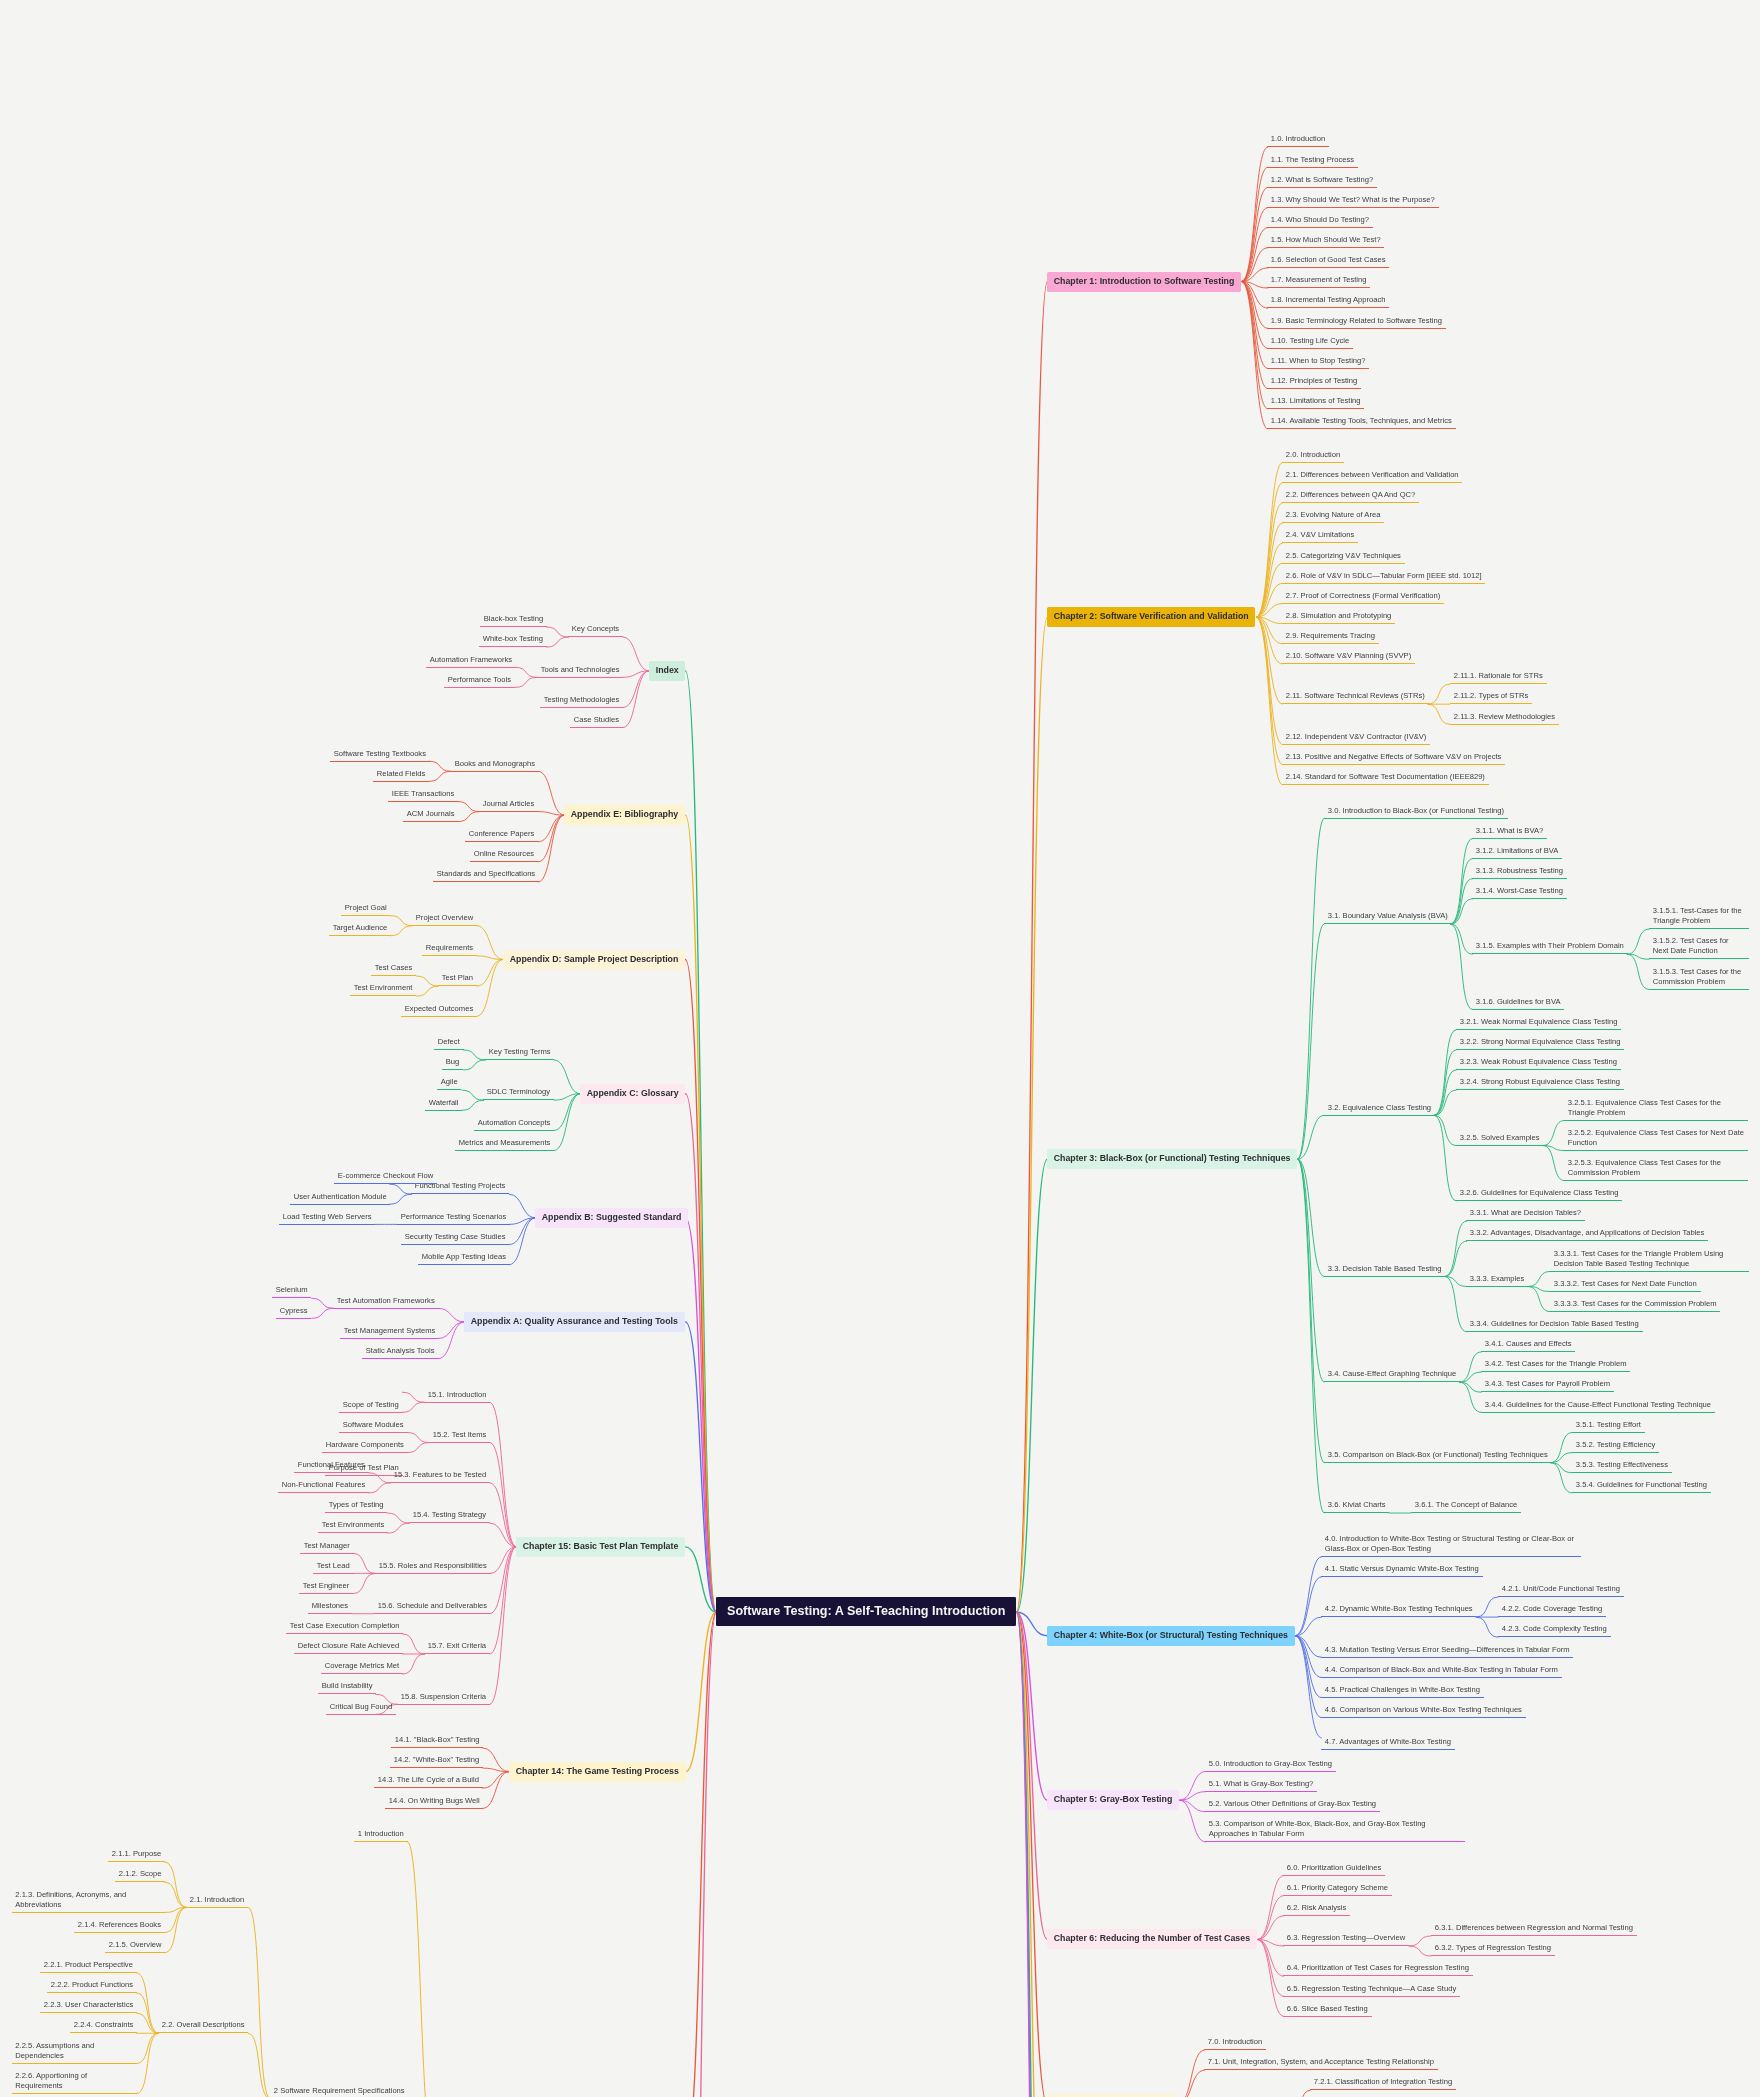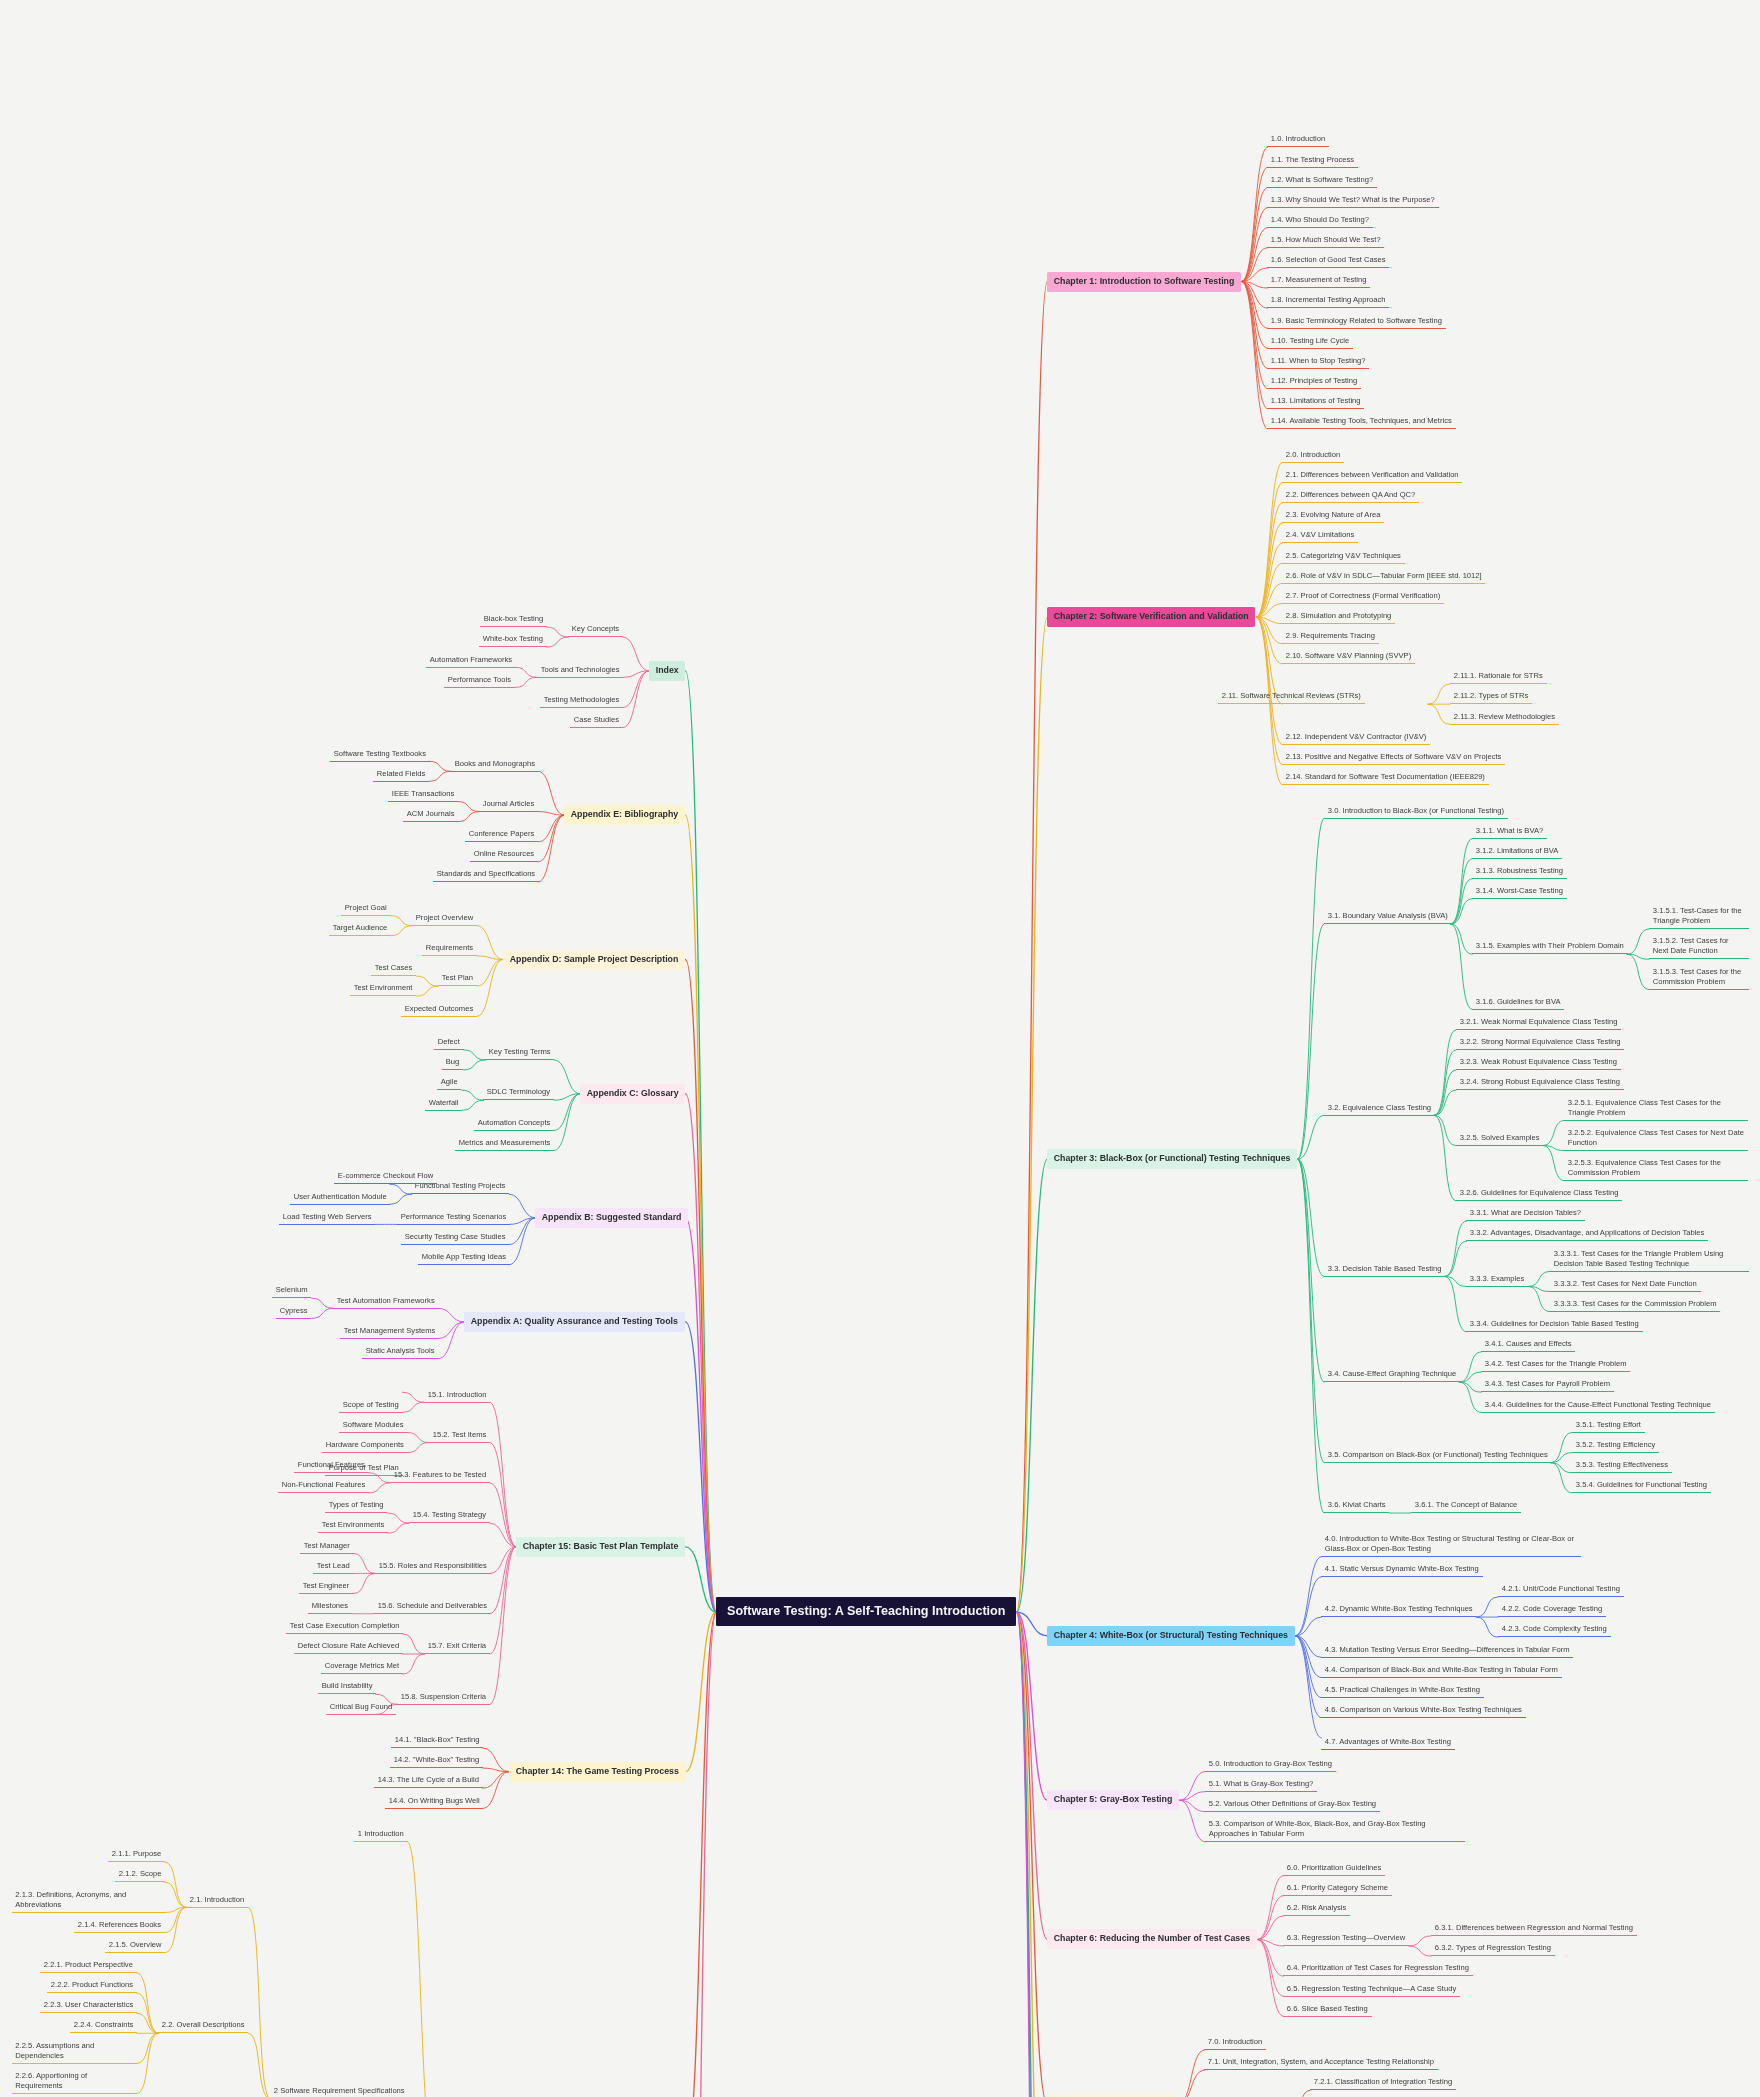--- a/index.html
+++ b/index.html
@@ -319,33 +319,33 @@
     <div class="topic d2" style="border-bottom-color: rgb(232, 88, 62); left: 1267px; top: 234px;">1.5. How Much Should We Test?</div>
     <div class="topic d2" style="border-bottom-color: rgb(232, 88, 62); left: 1267px; top: 254px;">1.6. Selection of Good Test Cases</div>
     <div class="topic d2" style="border-bottom-color: rgb(232, 88, 62); left: 1267px; top: 274px;">1.7. Measurement of Testing</div>
     <div class="topic d2" style="border-bottom-color: rgb(232, 88, 62); left: 1267px; top: 294px;">1.8. Incremental Testing Approach</div>
     <div class="topic d2" style="border-bottom-color: rgb(232, 88, 62); left: 1267px; top: 315px;">1.9. Basic Terminology Related to Software Testing</div>
     <div class="topic d2" style="border-bottom-color: rgb(232, 88, 62); left: 1267px; top: 335px;">1.10. Testing Life Cycle</div>
     <div class="topic d2" style="border-bottom-color: rgb(232, 88, 62); left: 1267px; top: 355px;">1.11. When to Stop Testing?</div>
     <div class="topic d2" style="border-bottom-color: rgb(232, 88, 62); left: 1267px; top: 375px;">1.12. Principles of Testing</div>
     <div class="topic d2" style="border-bottom-color: rgb(232, 88, 62); left: 1267px; top: 395px;">1.13. Limitations of Testing</div>
     <div class="topic d2" style="border-bottom-color: rgb(232, 88, 62); left: 1267px; top: 415px;">1.14. Available Testing Tools, Techniques, and Metrics</div>
-    <div class="topic d1" style="background: #ec4899; left: 1047px; top: 607px;">Chapter 2: Software Verification and Validation</div>
+    <div class="topic d1" style="background: #eab308; left: 1047px; top: 607px;">Chapter 2: Software Verification and Validation</div>
     <div class="topic d2" style="border-bottom-color: rgb(237, 178, 32); left: 1282px; top: 449px;">2.0. Introduction</div>
     <div class="topic d2" style="border-bottom-color: rgb(237, 178, 32); left: 1282px; top: 469px;">2.1. Differences between Verification and Validation</div>
     <div class="topic d2" style="border-bottom-color: rgb(237, 178, 32); left: 1282px; top: 489px;">2.2. Differences between QA And QC?</div>
     <div class="topic d2" style="border-bottom-color: rgb(237, 178, 32); left: 1282px; top: 509px;">2.3. Evolving Nature of Area</div>
     <div class="topic d2" style="border-bottom-color: rgb(237, 178, 32); left: 1282px; top: 529px;">2.4. V&amp;V Limitations</div>
     <div class="topic d2" style="border-bottom-color: rgb(237, 178, 32); left: 1282px; top: 550px;">2.5. Categorizing V&amp;V Techniques</div>
     <div class="topic d2" style="border-bottom-color: rgb(237, 178, 32); left: 1282px; top: 570px;">2.6. Role of V&amp;V in SDLC—Tabular Form [IEEE std. 1012]</div>
     <div class="topic d2" style="border-bottom-color: rgb(237, 178, 32); left: 1282px; top: 590px;">2.7. Proof of Correctness (Formal Verification)</div>
     <div class="topic d2" style="border-bottom-color: rgb(237, 178, 32); left: 1282px; top: 610px;">2.8. Simulation and Prototyping</div>
     <div class="topic d2" style="border-bottom-color: rgb(237, 178, 32); left: 1282px; top: 630px;">2.9. Requirements Tracing</div>
     <div class="topic d2" style="border-bottom-color: rgb(237, 178, 32); left: 1282px; top: 650px;">2.10. Software V&amp;V Planning (SVVP)</div>
-    <div class="topic d2" style="border-bottom-color: rgb(237, 178, 32); left: 1218px; top: 690px;">2.11. Software Technical Reviews (STRs)</div>
+    <div class="topic d2" style="border-bottom-color: rgb(237, 178, 32); left: 1282px; top: 690px;">2.11. Software Technical Reviews (STRs)</div>
     <div class="topic d2" style="border-bottom-color: rgb(237, 178, 32); left: 1450px; top: 670px;">2.11.1. Rationale for STRs</div>
     <div class="topic d2" style="border-bottom-color: rgb(237, 178, 32); left: 1450px; top: 690px;">2.11.2. Types of STRs</div>
     <div class="topic d2" style="border-bottom-color: rgb(237, 178, 32); left: 1450px; top: 711px;">2.11.3. Review Methodologies</div>
     <div class="topic d2" style="border-bottom-color: rgb(237, 178, 32); left: 1282px; top: 731px;">2.12. Independent V&amp;V Contractor (IV&amp;V)</div>
     <div class="topic d2" style="border-bottom-color: rgb(237, 178, 32); left: 1282px; top: 751px;">2.13. Positive and Negative Effects of Software V&amp;V on Projects</div>
     <div class="topic d2" style="border-bottom-color: rgb(237, 178, 32); left: 1282px; top: 771px;">2.14. Standard for Software Test Documentation (IEEE829)</div>
     <div class="topic d1" style="background: rgb(217, 242, 230); left: 1047px; top: 1149px;">Chapter 3: Black-Box (or Functional) Testing Techniques</div>
     <div class="topic d2" style="border-bottom-color: rgb(38, 185, 124); left: 1324px; top: 805px;">3.0. Introduction to Black-Box (or Functional Testing)</div>
     <div class="topic d2" style="border-bottom-color: rgb(38, 185, 124); left: 1324px; top: 910px;">3.1. Boundary Value Analysis (BVA)</div>
     <div class="topic d2" style="border-bottom-color: rgb(38, 185, 124); left: 1472px; top: 825px;">3.1.1. What is BVA?</div>

